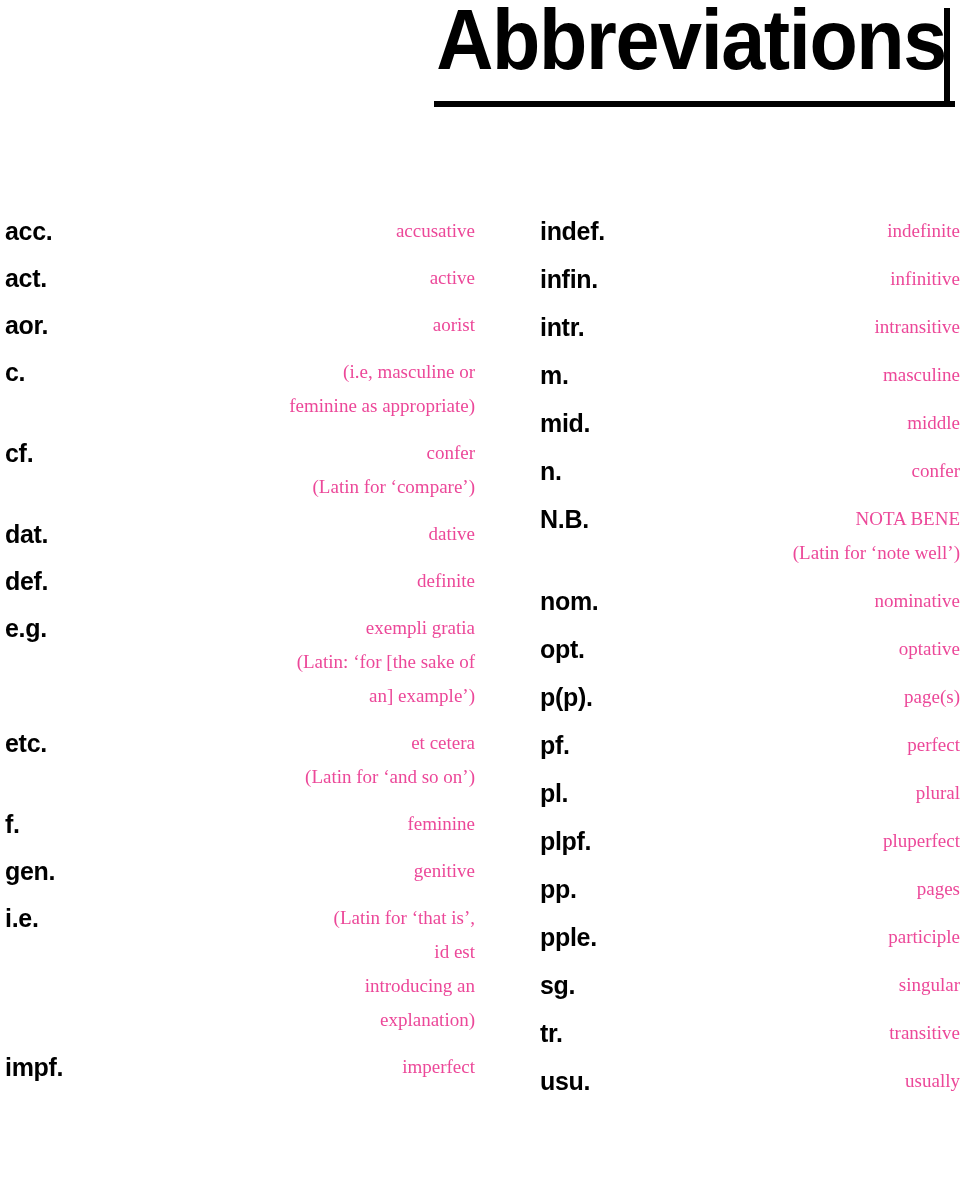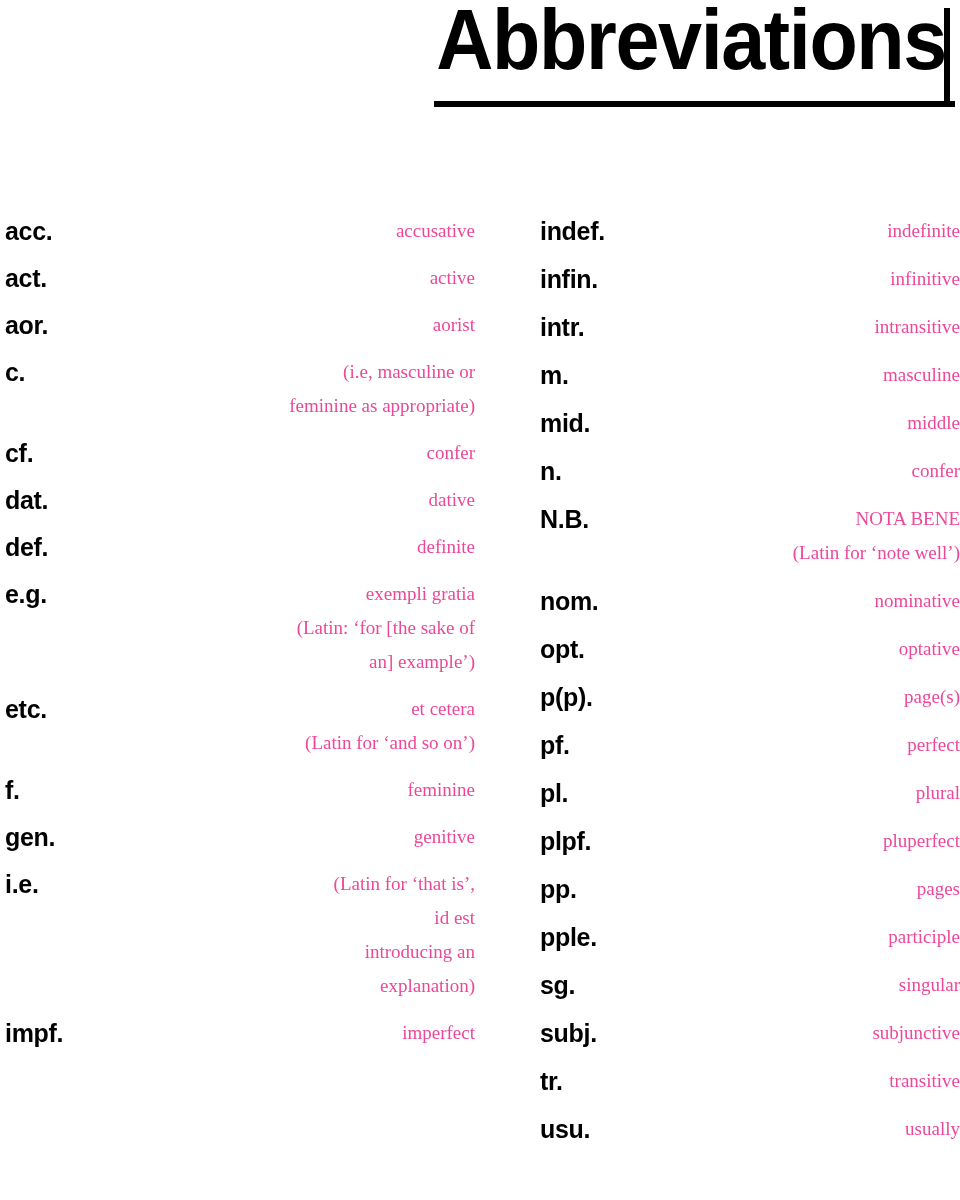--- a/index.html
+++ b/index.html
@@ -137,20 +137,21 @@
           <div class="abbr">c.</div>
           <div class="gloss">
             <span class="line">(i.e, masculine or</span>
             <span class="line">feminine as appropriate)</span>
           </div>
         </div>
         <div class="entry">
           <div class="abbr">cf.</div>
           <div class="gloss">
             <span class="line it">confer</span>
+            <span class="line">(Latin for ‘compare’)</span>
           </div>
         </div>
         <div class="entry">
           <div class="abbr">dat.</div>
           <div class="gloss">
             <span class="line">dative</span>
           </div>
         </div>
         <div class="entry">
           <div class="abbr">def.</div>
@@ -293,26 +294,20 @@
             <span class="line">participle</span>
           </div>
         </div>
         <div class="entry">
           <div class="abbr">sg.</div>
           <div class="gloss">
             <span class="line">singular</span>
           </div>
         </div>
         <div class="entry">
-          <div class="abbr">subj.</div>
-          <div class="gloss">
-            <span class="line">subjunctive</span>
-          </div>
-        </div>
-        <div class="entry">
           <div class="abbr">tr.</div>
           <div class="gloss">
             <span class="line">transitive</span>
           </div>
         </div>
         <div class="entry">
           <div class="abbr">usu.</div>
           <div class="gloss">
             <span class="line">usually</span>
           </div>

